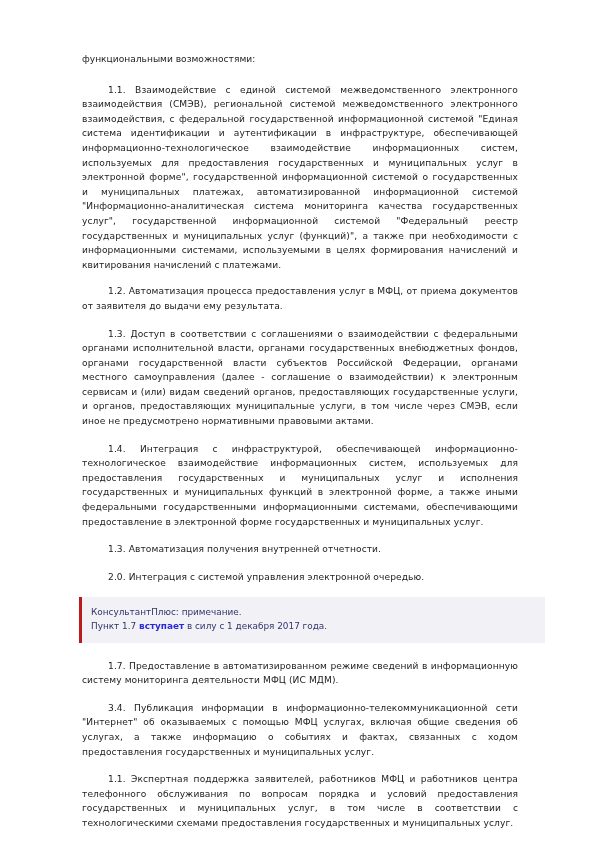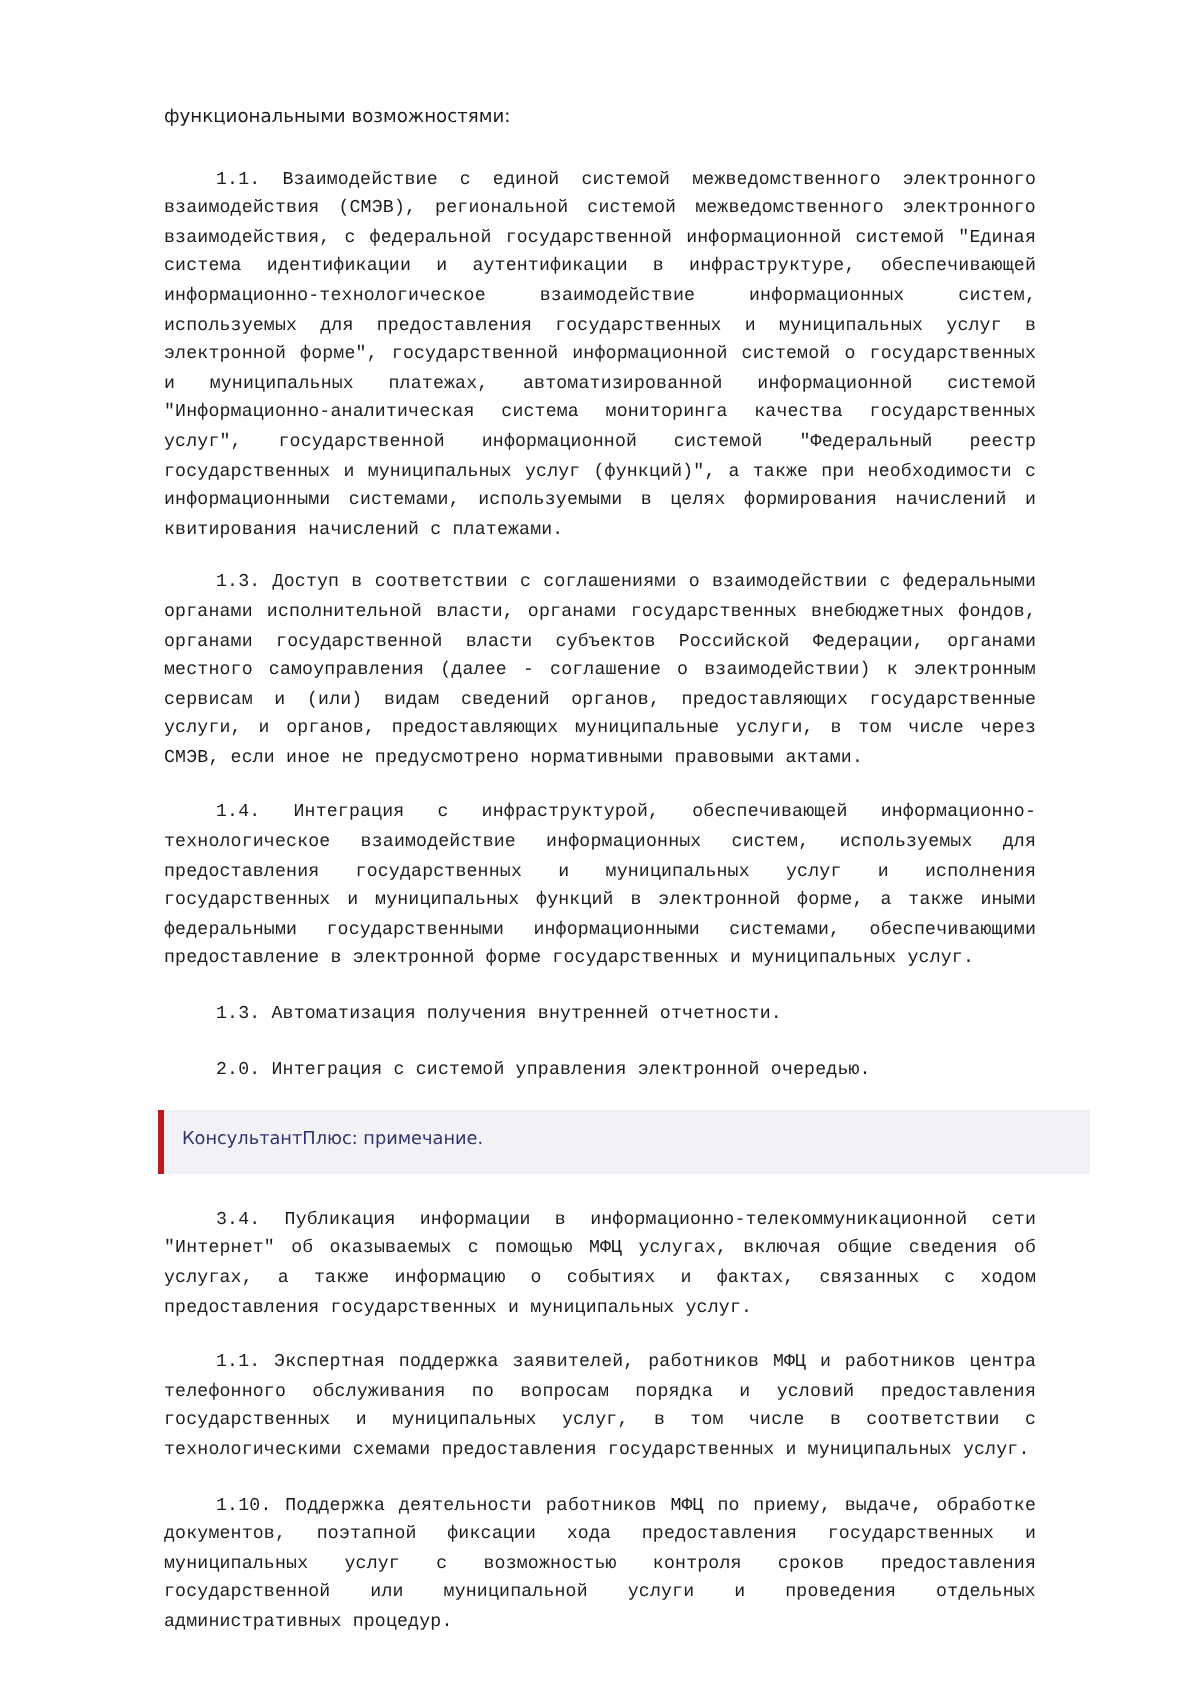--- a/index.html
+++ b/index.html
@@ -30,21 +30,20 @@
     margin: 0 0 12px 0;
     font-size: 9.1px;
     line-height: 14.6px;
     text-align: justify;
     text-justify: inter-word;
     color: #1c1c1c;
     letter-spacing: 0.01em;
   }
   p.para.indent {
     text-indent: 26px;
-    font-family: Liberation Mono, monospace;
   }
   p.lead {
     margin: 0 0 16px 0;
     font-size: 9.1px;
     line-height: 14.6px;
     text-align: left;
     color: #1c1c1c;
   }
   p.tight {
     margin-bottom: 13px;
@@ -72,33 +71,36 @@
 </head>
 <body>
 
 <div class="page">
   <div class="doc-body">
 
     <p class="lead">функциональными возможностями:</p>
 
     <p class="para indent">1.1. Взаимодействие с единой системой межведомственного электронного взаимодействия (СМЭВ), региональной системой межведомственного электронного взаимодействия, с федеральной государственной информационной системой "Единая система идентификации и аутентификации в инфраструктуре, обеспечивающей информационно-технологическое взаимодействие информационных систем, используемых для предоставления государственных и муниципальных услуг в электронной форме", государственной информационной системой о государственных и муниципальных платежах, автоматизированной информационной системой "Информационно-аналитическая система мониторинга качества государственных услуг", государственной информационной системой "Федеральный реестр государственных и муниципальных услуг (функций)", а также при необходимости с информационными системами, используемыми в целях формирования начислений и квитирования начислений с платежами.</p>
 
+    <p class="para indent tight">1.2. Автоматизация процесса предоставления услуг в МФЦ, от приема документов от заявителя до выдачи ему результата.</p>
 
     <p class="para indent tight">1.3. Доступ в соответствии с соглашениями о взаимодействии с федеральными органами исполнительной власти, органами государственных внебюджетных фондов, органами государственной власти субъектов Российской Федерации, органами местного самоуправления (далее - соглашение о взаимодействии) к электронным сервисам и (или) видам сведений органов, предоставляющих государственные услуги, и органов, предоставляющих муниципальные услуги, в том числе через СМЭВ, если иное не предусмотрено нормативными правовыми актами.</p>
 
     <p class="para indent tight">1.4. Интеграция с инфраструктурой, обеспечивающей информационно-технологическое взаимодействие информационных систем, используемых для предоставления государственных и муниципальных услуг и исполнения государственных и муниципальных функций в электронной форме, а также иными федеральными государственными информационными системами, обеспечивающими предоставление в электронной форме государственных и муниципальных услуг.</p>
 
     <p class="para indent tight">1.3. Автоматизация получения внутренней отчетности.</p>
 
     <p class="para indent tight">2.0. Интеграция с системой управления электронной очередью.</p>
 
     <div class="note-box">
       <div class="note-line">КонсультантПлюс: примечание.</div>
+      <div class="note-line"><span>Пункт 1.7 </span><span class="note-link">вступает</span><span> в силу с 1 декабря 2017 года.</span></div>
     </div>
 
+    <p class="para indent tight">1.7. Предоставление в автоматизированном режиме сведений в информационную систему мониторинга деятельности МФЦ (ИС МДМ).</p>
 
     <p class="para indent tight">3.4. Публикация информации в информационно-телекоммуникационной сети "Интернет" об оказываемых с помощью МФЦ услугах, включая общие сведения об услугах, а также информацию о событиях и фактах, связанных с ходом предоставления государственных и муниципальных услуг.</p>
 
     <p class="para indent tight">1.1. Экспертная поддержка заявителей, работников МФЦ и работников центра телефонного обслуживания по вопросам порядка и условий предоставления государственных и муниципальных услуг, в том числе в соответствии с технологическими схемами предоставления государственных и муниципальных услуг.</p>
 
     <p class="para indent tight">1.10. Поддержка деятельности работников МФЦ по приему, выдаче, обработке документов, поэтапной фиксации хода предоставления государственных и муниципальных услуг с возможностью контроля сроков предоставления государственной или муниципальной услуги и проведения отдельных административных процедур.</p>
 
   </div>
 </div>
 

